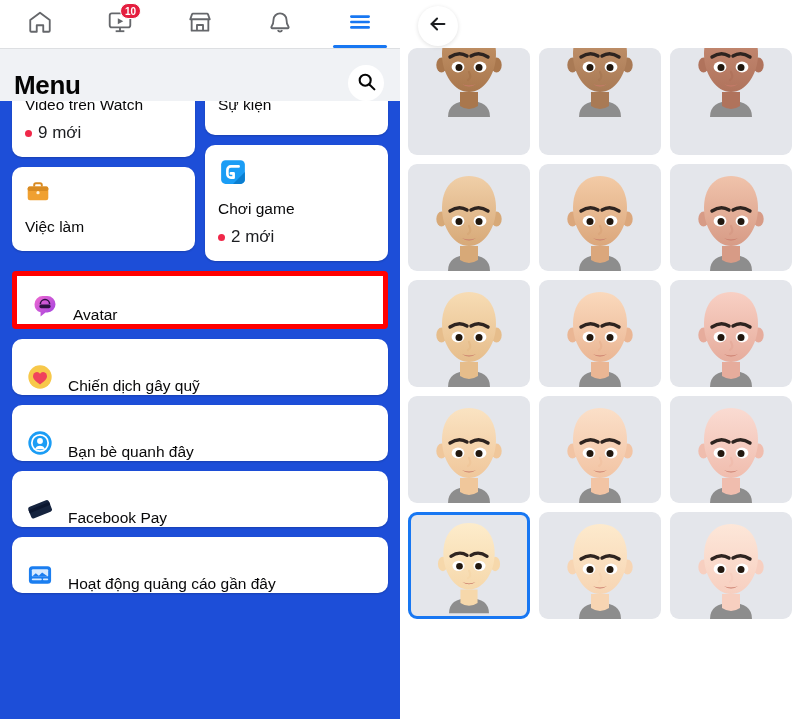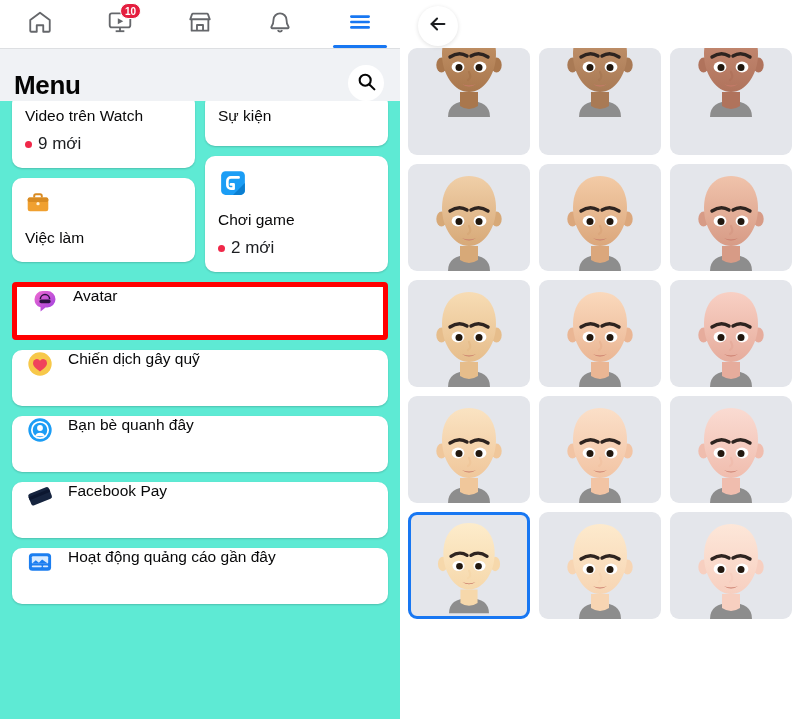--- a/index.html
+++ b/index.html
@@ -8,21 +8,21 @@
     font-family: "Liberation Sans", sans-serif;
     background: #ffffff;
     overflow: hidden;
   }
   .screen { position: relative; width: 800px; height: 719px; display: flex; }
 
   
   .left-panel {
     position: relative;
     width: 400px; height: 719px;
-    background: #5eead4;
+    background: #1d4ed8;
     overflow: hidden;
   }
   .topnav {
     height: 48px; width: 400px;
     background: #ffffff;
     display: flex; align-items: center; justify-content: space-around;
     position: relative;
   }
   .nav-item {
     position: relative;
@@ -58,21 +58,21 @@
     font-size: 26px; font-weight: bold; color: #050505;
     letter-spacing: -0.3px;
   }
   .search-btn {
     width: 36px; height: 36px; border-radius: 50%;
     background: #ffffff;
     display: flex; align-items: center; justify-content: center;
   }
 
   .left-scroll {
-    padding: 15px 12px;
+    padding: 4px 12px;
     height: 619px;
     overflow: hidden;
   }
 
   
   .cards {
     display: grid;
     grid-template-columns: 1fr 1fr;
     column-gap: 10px;
     margin-top: -22px;
@@ -106,21 +106,21 @@
     margin-top: 2px;
   }
   .section-title { font-size: 16px; color: #050505; font-weight: 400; flex: 1; }
 
   
   .row {
     background: #ffffff;
     border-radius: 10px;
     box-shadow: 0 1px 2px rgba(0,0,0,.18);
     height: 56px;
-    display: flex; align-items: flex-start;
+    display: flex; align-items: flex-end;
     gap: 14px;
     padding: 0 14px;
     margin-bottom: 10px;
   }
   .row-label { font-size: 15.5px; color: #080809; }
   .row.highlighted {
     border: 5px solid #ff0000;
     border-radius: 4px;
     box-shadow: none;
     height: 58px;

